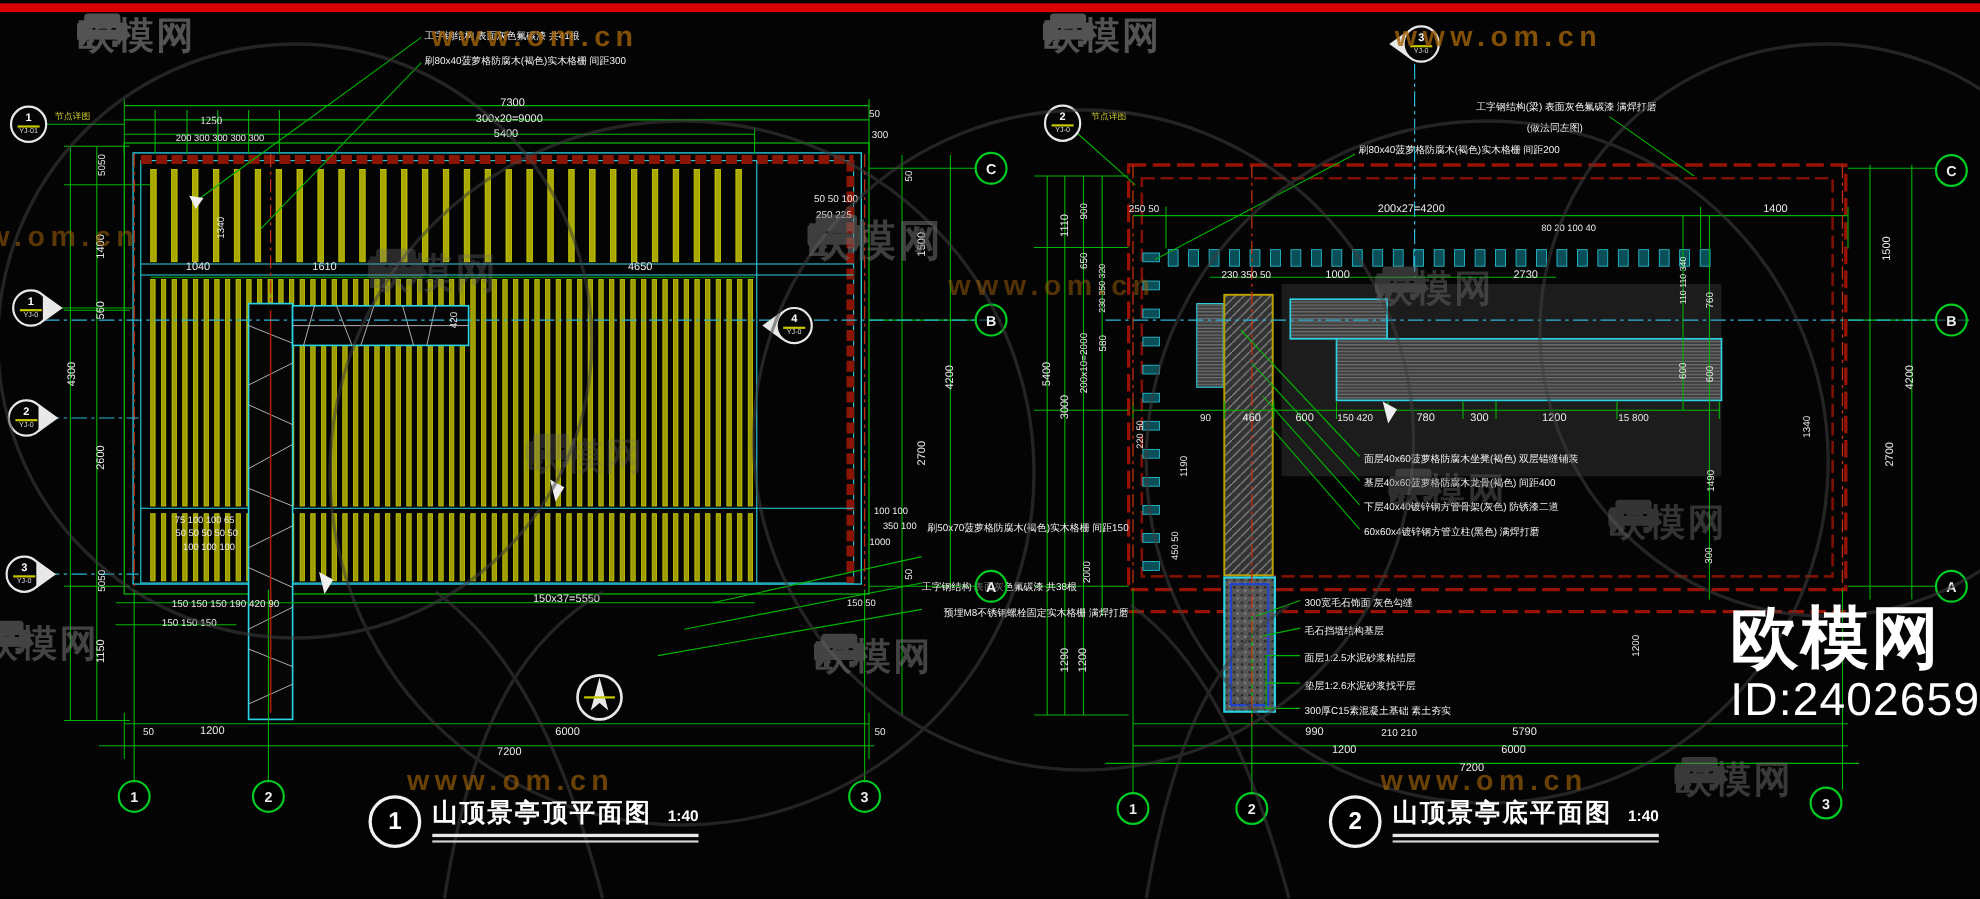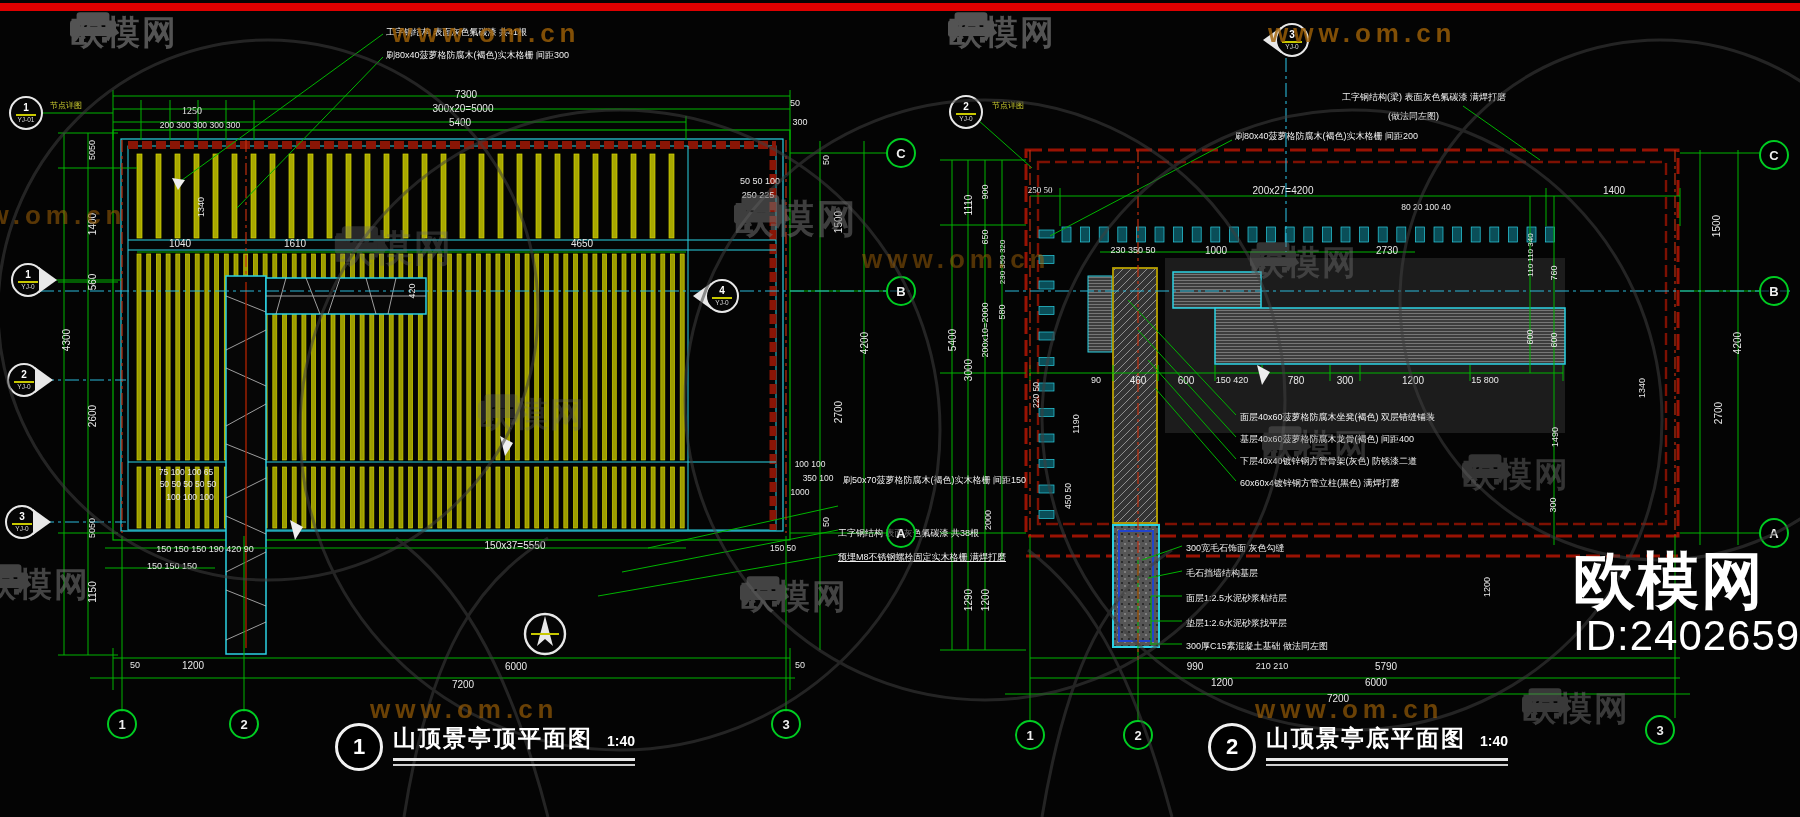--- a/index.html
+++ b/index.html
@@ -448,21 +448,21 @@
     </div>
   </div>
 
   <div id="bigwm">
     <div class="bb">欧模网</div>
     <div class="bid">ID:2402659</div>
   </div>
 
   <div id="labels">
       <div class="dim" style="left: 466px; top: 94px;">7300</div>
-      <div class="dim" style="left: 463px; top: 108px;">300x20=5000</div>
+      <div class="dim" style="left: 463px; top: 108px;">300x20=9000</div>
       <div class="dim" style="left: 460px; top: 122px;">5400</div>
       <div class="dim" style="left: 192px; top: 110px; font-family: Liberation Serif, serif;">1250</div>
       <div class="dim" style="left: 200px; top: 125px; font-size: 8.5px;">200 300 300 300 300</div>
       <div class="dim" style="left: 795px; top: 103px; font-size: 9px;">50</div>
       <div class="dim" style="left: 800px; top: 122px; font-size: 9px;">300</div>
       <div class="dim" style="left: 760px; top: 181px; font-size: 9px;">50 50 100</div>
       <div class="dim" style="left: 758px; top: 195px; font-size: 9px;">250 225</div>
       <div class="dim rot" style="left: 201px; top: 207px; font-size: 9px;">1340</div>
       <div class="dim" style="left: 180px; top: 243px;">1040</div>
       <div class="dim" style="left: 295px; top: 243px;">1610</div>
@@ -488,21 +488,21 @@
       <div class="dim" style="left: 800px; top: 492px; font-size: 8.5px;">1000</div>
       <div class="dim" style="left: 783px; top: 548px; font-size: 8.5px;">150 50</div>
       <div class="dim" style="left: 205px; top: 549px; font-size: 9px;">150 150 150 190 420 90</div>
       <div class="dim" style="left: 515px; top: 545px;">150x37=5550</div>
       <div class="dim" style="left: 172px; top: 566px; font-size: 9px;">150 150 150</div>
       <div class="dim" style="left: 135px; top: 665px; font-size: 9px;">50</div>
       <div class="dim" style="left: 193px; top: 665px;">1200</div>
       <div class="dim" style="left: 516px; top: 666px;">6000</div>
       <div class="dim" style="left: 463px; top: 684px;">7200</div>
       <div class="dim" style="left: 800px; top: 665px; font-size: 9px;">50</div>
-      <div class="dim" style="left: 1040px; top: 190px; font-size: 9px; font-family: Liberation Serif, serif;">250 50</div>
+      <div class="dim" style="left: 1040px; top: 190px; font-size: 9px;">250 50</div>
       <div class="dim" style="left: 1283px; top: 190px;">200x27=4200</div>
       <div class="dim" style="left: 1614px; top: 190px;">1400</div>
       <div class="dim" style="left: 1426px; top: 207px; font-size: 8.5px;">80 20 100 40</div>
       <div class="dim" style="left: 1133px; top: 250px; font-size: 9px;">230 350 50</div>
       <div class="dim" style="left: 1216px; top: 250px;">1000</div>
       <div class="dim" style="left: 1387px; top: 250px;">2730</div>
       <div class="dim" style="left: 1096px; top: 380px; font-size: 9px;">90</div>
       <div class="dim" style="left: 1138px; top: 380px;">460</div>
       <div class="dim" style="left: 1186px; top: 380px;">600</div>
       <div class="dim" style="left: 1232px; top: 380px; font-size: 9px;">150 420</div>
@@ -538,33 +538,33 @@
       <div class="dim" style="left: 1195px; top: 666px;">990</div>
       <div class="dim" style="left: 1272px; top: 666px; font-size: 9px;">210 210</div>
       <div class="dim" style="left: 1386px; top: 666px;">5790</div>
       <div class="dim" style="left: 1222px; top: 682px;">1200</div>
       <div class="dim" style="left: 1376px; top: 682px;">6000</div>
       <div class="dim" style="left: 1338px; top: 698px;">7200</div>
       <div class="ann" style="left: 386px; top: 26px;">工字钢结构 表面灰色氟碳漆 共41根</div>
       <div class="ann" style="left: 386px; top: 49px;">刷80x40菠萝格防腐木(褐色)实木格栅 间距300</div>
       <div class="ann" style="left: 843px; top: 474px;">刷50x70菠萝格防腐木(褐色)实木格栅 间距150</div>
       <div class="ann" style="left: 838px; top: 527px;">工字钢结构 表面灰色氟碳漆 共38根</div>
-      <div class="ann" style="left: 838px; top: 551px; text-decoration: underline;">预埋M8不锈钢螺栓固定实木格栅 满焊打磨</div>
+      <div class="ann" style="left: 858px; top: 551px;">预埋M8不锈钢螺栓固定实木格栅 满焊打磨</div>
       <div class="ann" style="left: 1342px; top: 91px;">工字钢结构(梁) 表面灰色氟碳漆 满焊打磨</div>
       <div class="ann" style="left: 1388px; top: 110px;">(做法同左图)</div>
       <div class="ann" style="left: 1235px; top: 130px;">刷80x40菠萝格防腐木(褐色)实木格栅 间距200</div>
       <div class="ann" style="left: 1240px; top: 411px;">面层40x60菠萝格防腐木坐凳(褐色) 双层错缝铺装</div>
       <div class="ann" style="left: 1240px; top: 433px;">基层40x60菠萝格防腐木龙骨(褐色) 间距400</div>
       <div class="ann" style="left: 1240px; top: 455px;">下层40x40镀锌钢方管骨架(灰色) 防锈漆二道</div>
       <div class="ann" style="left: 1240px; top: 477px;">60x60x4镀锌钢方管立柱(黑色) 满焊打磨</div>
       <div class="ann" style="left: 1186px; top: 542px;">300宽毛石饰面 灰色勾缝</div>
       <div class="ann" style="left: 1186px; top: 567px;">毛石挡墙结构基层</div>
       <div class="ann" style="left: 1186px; top: 592px;">面层1:2.5水泥砂浆粘结层</div>
       <div class="ann" style="left: 1186px; top: 617px;">垫层1:2.6水泥砂浆找平层</div>
-      <div class="ann" style="left: 1186px; top: 640px;">300厚C15素混凝土基础 做法同左图</div>
+      <div class="ann" style="left: 1186px; top: 640px;">300厚C15素混凝土基础 素土夯实</div>
       <div class="ann" style="left: 50px; top: 100px; font-size: 8px; color: rgb(207, 207, 48);">节点详图</div>
       <div class="ann" style="left: 992px; top: 100px; font-size: 8px; color: rgb(207, 207, 48);">节点详图</div>
       <div class="bubble" style="left: 901px; top: 153px;">C</div>
       <div class="bubble" style="left: 901px; top: 291px;">B</div>
       <div class="bubble" style="left: 901px; top: 533px;">A</div>
       <div class="bubble" style="left: 122px; top: 724px;">1</div>
       <div class="bubble" style="left: 244px; top: 724px;">2</div>
       <div class="bubble" style="left: 786px; top: 724px;">3</div>
       <div class="bubble" style="left: 1774px; top: 155px;">C</div>
       <div class="bubble" style="left: 1774px; top: 291px;">B</div>

